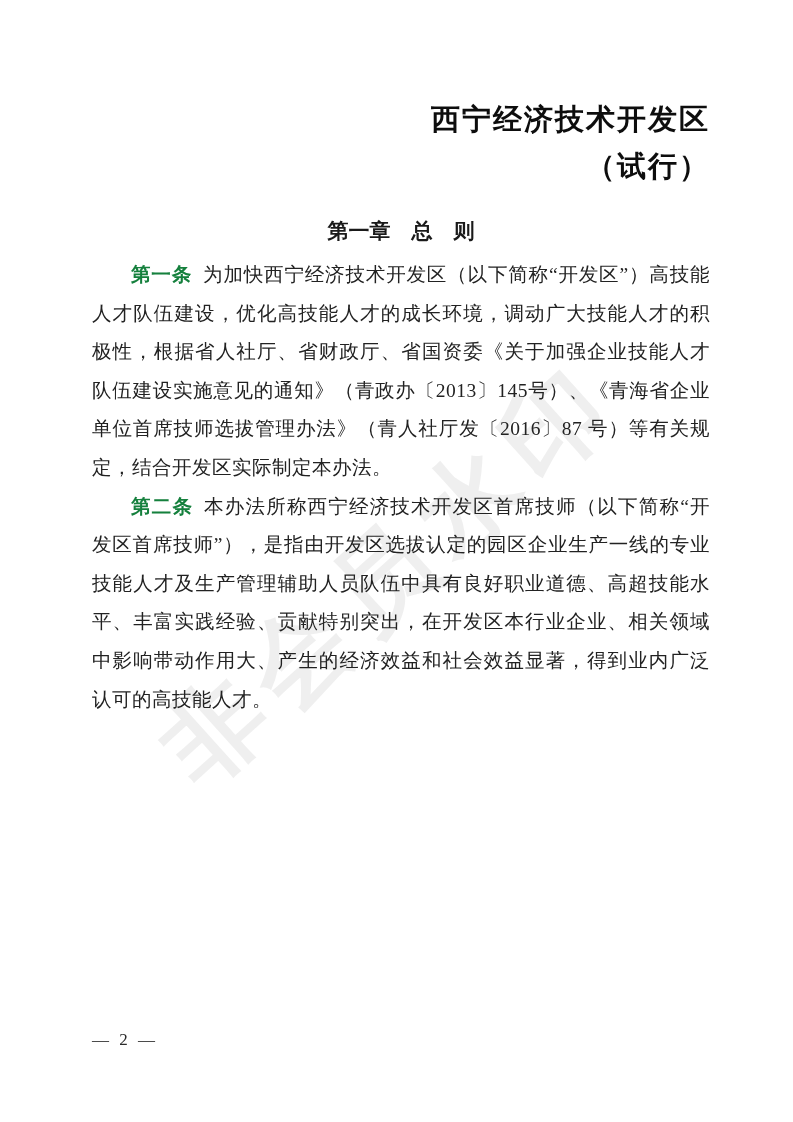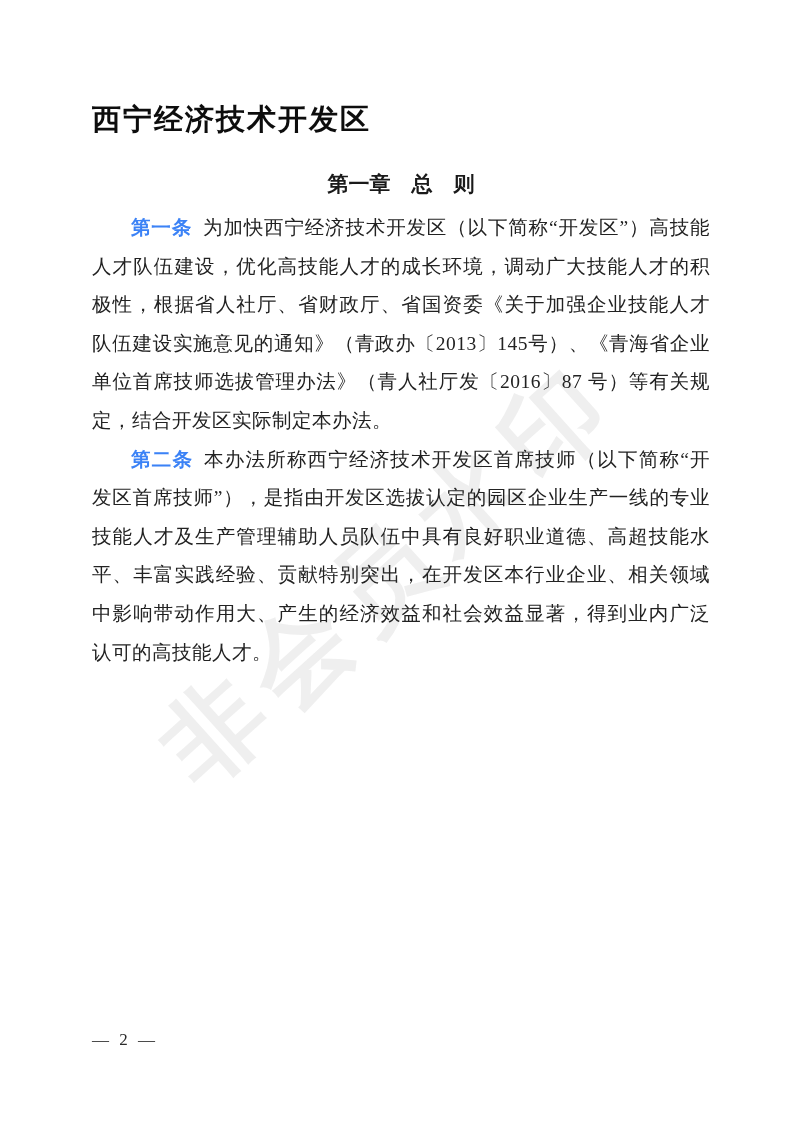--- a/index.html
+++ b/index.html
@@ -32,21 +32,21 @@
 
   .content {
     position: absolute;
     left: 92px;
     top: 96px;
     width: 618px;
     z-index: 1;
   }
 
   .doc-title {
-    text-align: left;
+    text-align: right;
     font-size: 29px;
     font-weight: bold;
     color: #0d0d0d;
     line-height: 47px;
     letter-spacing: 2px;
   }
 
   .chapter-heading {
     text-align: center;
     font-size: 21px;
@@ -65,21 +65,21 @@
     text-justify: inter-ideograph;
     letter-spacing: 0.5px;
   }
 
   .articles p {
     text-indent: 2em;
   }
 
   .article-label {
     font-weight: bold;
-    color: #3b82f6;
+    color: #15803d;
     margin-right: 11px;
   }
 
   .page-number {
     position: absolute;
     left: 92px;
     top: 1030px;
     font-size: 17px;
     color: #2a2a2a;
     letter-spacing: 3px;
@@ -90,20 +90,21 @@
 <body>
 
 <div class="page">
 
   <div class="watermark">非会员水印</div>
 
   <div class="content">
 
     <div class="doc-title">
       <div>西宁经济技术开发区</div>
+      <div>（试行）</div>
     </div>
 
     <div class="chapter-heading">第一章　总　则</div>
 
     <div class="articles">
 
       <p><span class="article-label">第一条</span><span>为加快西宁经济技术开发区（以下简称“开发区”）高技能人才队伍建设，优化高技能人才的成长环境，调动广大技能人才的积极性，根据省人社厅、省财政厅、省国资委《关于加强企业技能人才队伍建设实施意见的通知》（青政办〔2013〕145号）、《青海省企业单位首席技师选拔管理办法》（青人社厅发〔2016〕87 号）等有关规定，结合开发区实际制定本办法。</span></p>
 
       <p><span class="article-label">第二条</span><span>本办法所称西宁经济技术开发区首席技师（以下简称“开发区首席技师”），是指由开发区选拔认定的园区企业生产一线的专业技能人才及生产管理辅助人员队伍中具有良好职业道德、高超技能水平、丰富实践经验、贡献特别突出，在开发区本行业企业、相关领域中影响带动作用大、产生的经济效益和社会效益显著，得到业内广泛认可的高技能人才。</span></p>
 

